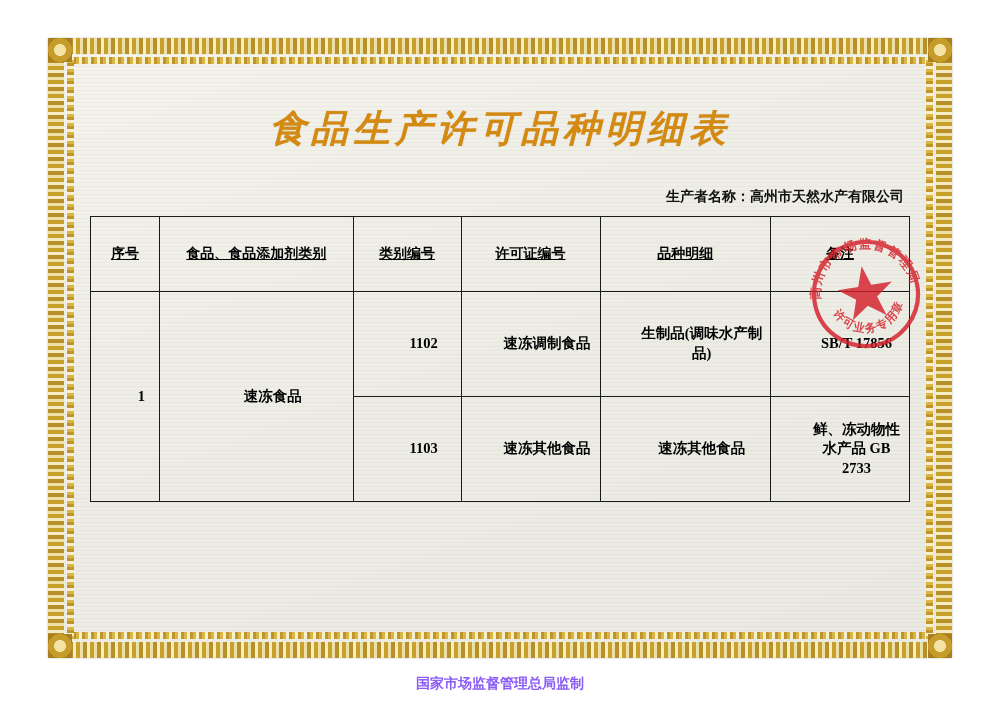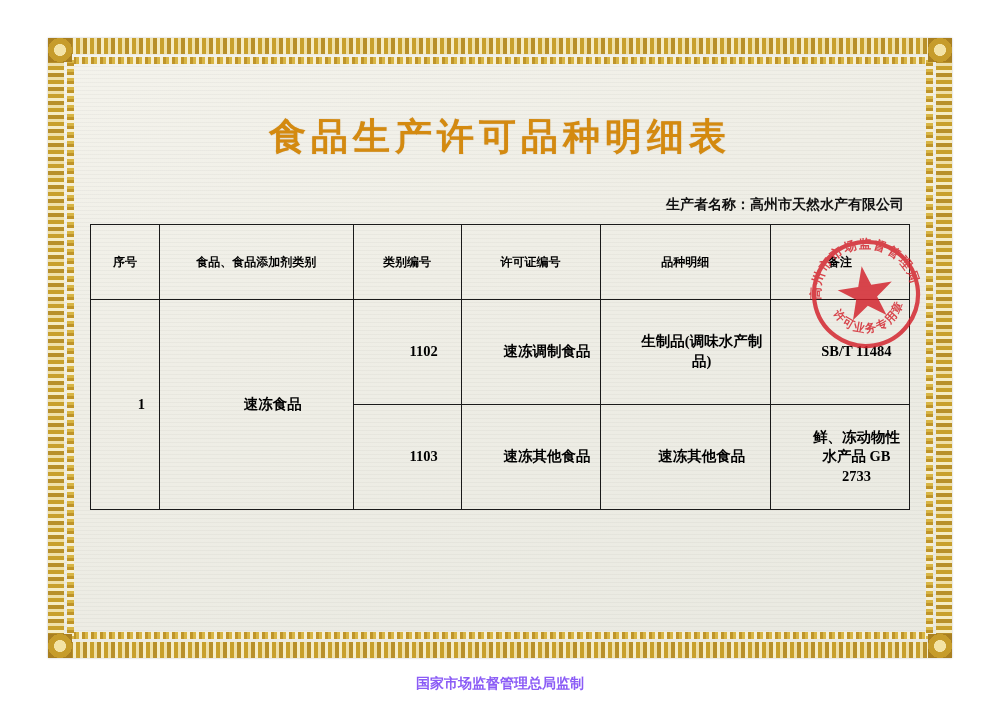--- a/index.html
+++ b/index.html
@@ -103,21 +103,22 @@
   }
 
   #doc-title {
     text-align: center;
     font-family: "Liberation Serif", "DejaVu Serif", serif;
     font-weight: bold;
     font-size: 37px;
     letter-spacing: 5px;
     color: #d48a10;
     text-shadow: 0 0 1px rgba(150,90,0,0.4);
-    margin-top: 40px;
+    margin-top: 32px;
+    font-style: italic;
   }
 
   .meta-row {
     display: flex;
     justify-content: flex-end;
     align-items: flex-end;
     margin-top: 34px;
     padding: 0 6px 0 10px;
     font-size: 14px;
     color: #111;
@@ -138,21 +139,22 @@
     border: 1.3px solid #1a1a1a;
     text-align: center;
     vertical-align: middle;
     font-size: 14.5px;
     font-weight: bold;
     padding: 6px 3px;
     line-height: 1.35;
   }
   #detail-table thead th {
     height: 62px;
-    font-size: 12px;
+    font-size: 14px;
+    text-decoration: underline;
   }
   #detail-table tbody td {
     height: 92px;
     padding-left: 36px;
   }
   .col-no     { width: 8%; }
   .col-cat    { width: 24%; }
   .col-code   { width: 13%; }
   .col-name   { width: 17%; }
   .col-detail { width: 21%; }
@@ -234,21 +236,21 @@
           <th class="col-remark">备注</th>
         </tr>
       </thead>
       <tbody>
         <tr>
           <td class="col-no" rowspan="2">1</td>
           <td class="col-cat" rowspan="2">速冻食品</td>
           <td class="col-code">1102</td>
           <td class="col-name">速冻调制食品</td>
           <td class="col-detail">生制品(调味水产制品)</td>
-          <td class="col-remark">SB/T 11484</td>
+          <td class="col-remark">SB/T 17856</td>
         </tr>
         <tr>
           <td class="col-code">1103</td>
           <td class="col-name">速冻其他食品</td>
           <td class="col-detail">速冻其他食品</td>
           <td class="col-remark">鲜、冻动物性水产品 GB 2733</td>
         </tr>
       </tbody>
     </table>
 

